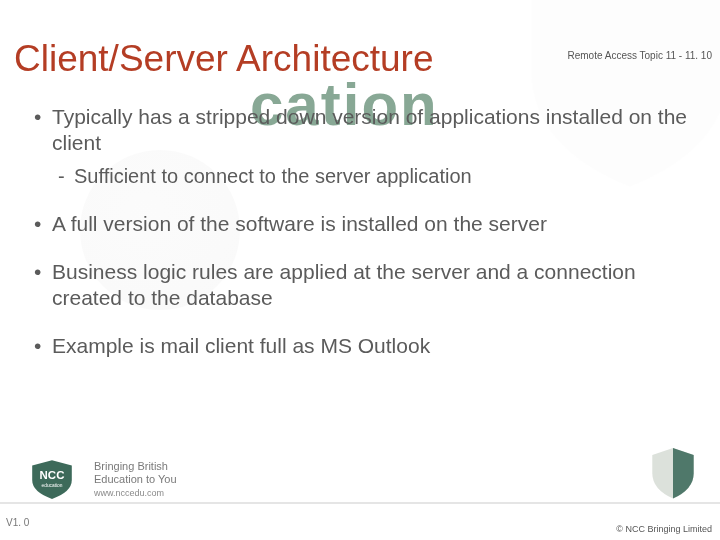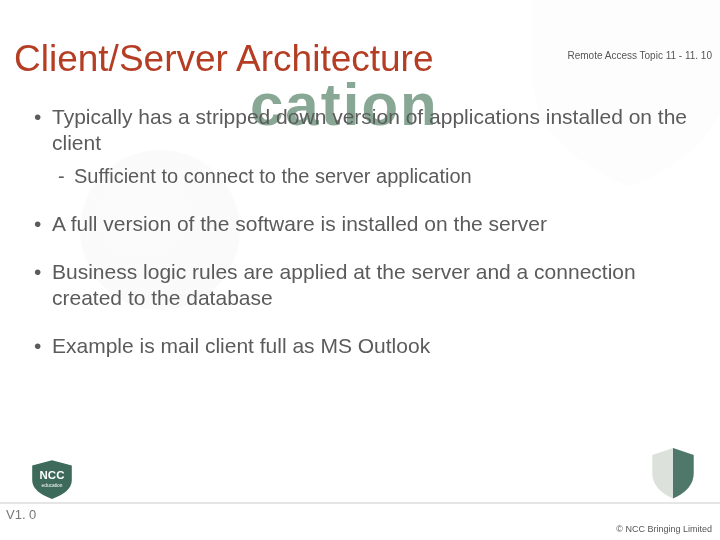--- a/index.html
+++ b/index.html
@@ -114,23 +114,23 @@
   .logo-text {
     display: flex;
     flex-direction: column;
     font-size: 11px;
     line-height: 1.2;
     color: #7a7a7a;
   }
   .logo-text .url { font-size: 9px; color: #8a8a8a; margin-top: 2px; }
   .version {
     position: absolute;
-    bottom: 18px;
+    bottom: 12px;
     left: 6px;
-    font-size: 13px;
+    font-size: 10px;
     color: #777;
   }
   .copyright {
     position: absolute;
     bottom: 6px;
     right: 8px;
     font-size: 9px;
     color: #555;
   }
   .corner-shield {
@@ -183,18 +183,23 @@
   </div>
 
   <div class="footer-logo">
     <div class="logo-shield">
       <svg viewBox="0 0 100 90">
         <path d="M50 0 L95 12 L95 45 Q95 72 50 88 Q5 72 5 45 L5 12 Z" fill="#3d6a5a"></path>
         <text x="50" y="42" text-anchor="middle" fill="#fff" font-size="26" font-weight="bold" font-family="Arial">NCC</text>
         <text x="50" y="60" text-anchor="middle" fill="#fff" font-size="11" font-family="Arial">education</text>
       </svg>
     </div>
+    <div class="logo-text">
+      <span>Bringing British</span>
+      <span>Education to You</span>
+      <span class="url">www.nccedu.com</span>
+    </div>
   </div>
 
   <div class="version">V1. 0</div>
   <div class="copyright">©  NCC Bringing Limited</div>
 
 </div>
 
 </body></html>

